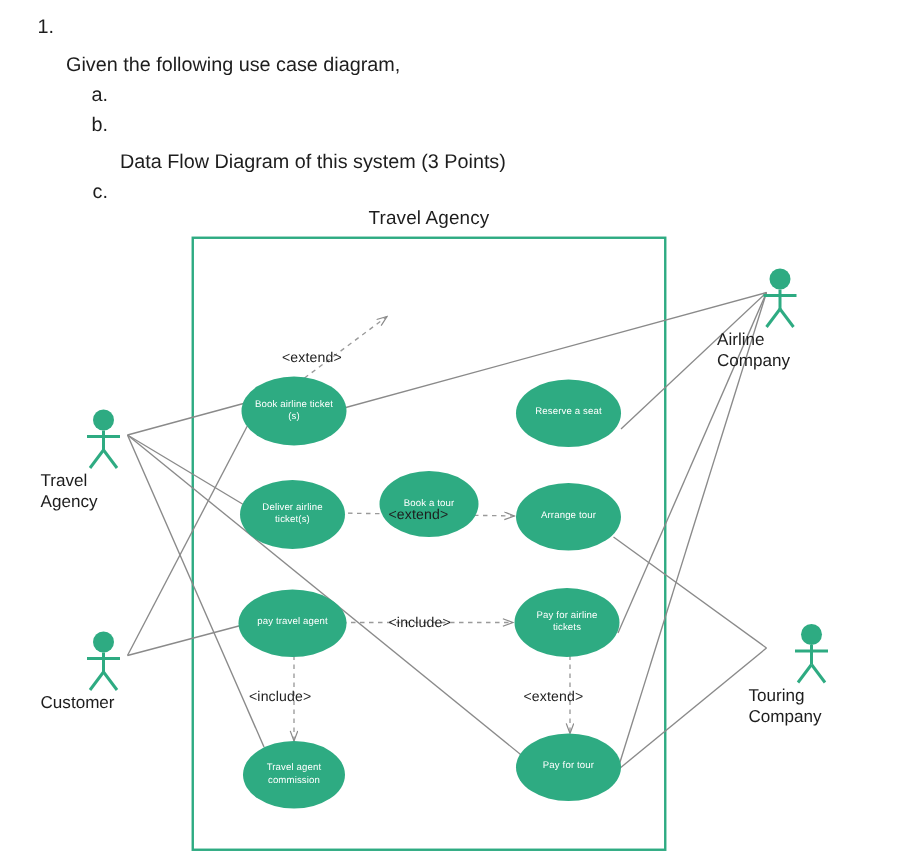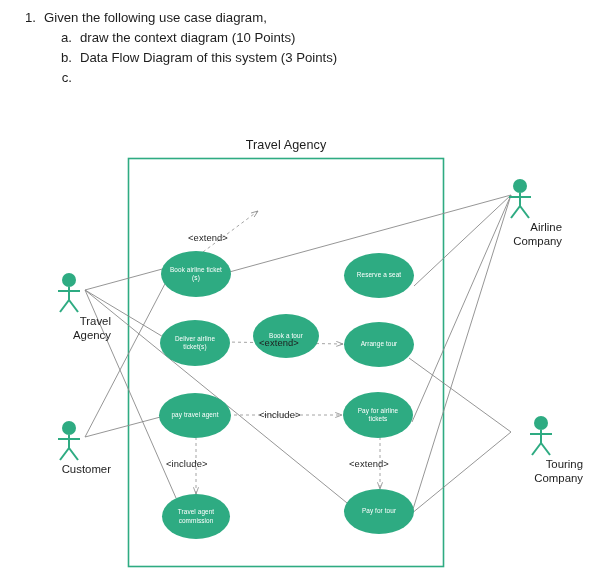--- a/index.html
+++ b/index.html
@@ -44,20 +44,21 @@
     text-align: right;
     font-size: 13.2px;
     line-height: 20px;
   }
   .q-level1 > .q-marker { width: 26px; padding-right: 8px; }
   .q-level2 > .q-marker { width: 62px; padding-right: 8px; }
   .q-text {
     flex: 1 1 auto;
     font-size: 13.2px;
     line-height: 20px;
+    margin-top: 25px;
   }
   .q-level2 .q-text { max-width: 500px; }
 
   
   .diagram {
     position: absolute;
     left: 0;
     top: 132px;
     width: 604px;
     height: 446px;
@@ -93,21 +94,21 @@
     line-height: 8.4px;
     box-sizing: border-box;
     padding: 2px 6px;
     letter-spacing: 0.1px;
   }
 
   
   .actor {
     position: absolute;
     width: 84px;
-    text-align: right;
+    text-align: left;
   }
   .actor-figure {
     display: block;
     margin: 0 auto;
   }
   .actor-label {
     display: block;
     margin-top: 1px;
     font-size: 11.4px;
     line-height: 13.6px;
@@ -133,21 +134,20 @@
 
   <div class="question-block">
 
     <div class="q-row q-level1">
       <span class="q-marker">1.</span>
       <span class="q-text">Given the following use case diagram,</span>
     </div>
 
     <div class="q-row q-level2">
       <span class="q-marker">a.</span>
-      <span class="q-text">draw the context diagram (10 Points)</span>
     </div>
 
     <div class="q-row q-level2">
       <span class="q-marker">b.</span>
       <span class="q-text">Data Flow Diagram of this system (3 Points)</span>
     </div>
 
     <div class="q-row q-level2">
       <span class="q-marker">c.</span>
     </div>

